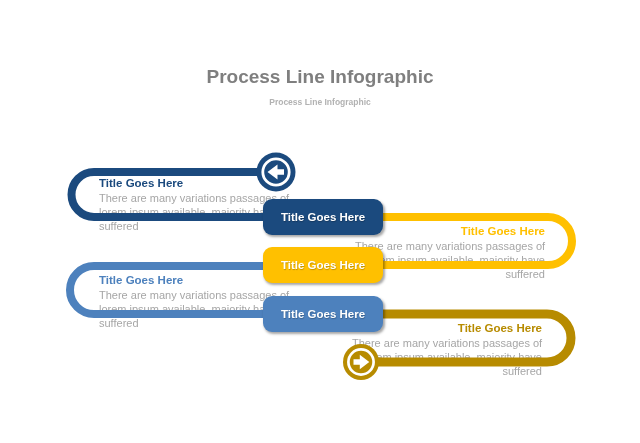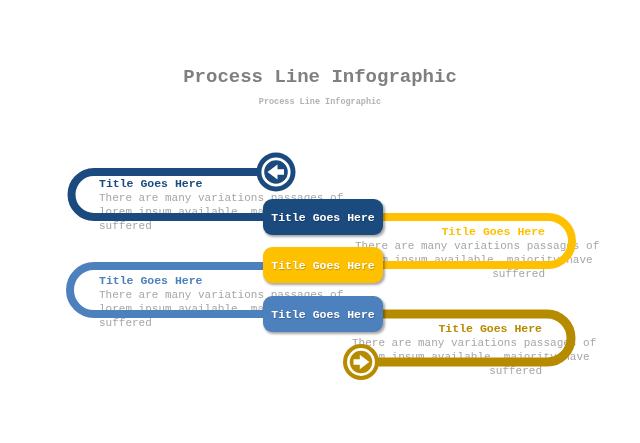--- a/index.html
+++ b/index.html
@@ -1,19 +1,19 @@
 <!DOCTYPE html>
 <html><head>
 <meta charset="utf-8">
 <style>
   * { margin:0; padding:0; box-sizing:border-box; }
   html,body { background:#ffffff; }
   .slide {
     position:relative; width:640px; height:403px; background:#ffffff;
-    font-family:Liberation Mono, monospace; overflow:hidden;
+    font-family:Liberation Sans, sans-serif; overflow:hidden;
   }
   .slide-title {
     position:absolute; top:66px; left:0; width:640px;
     text-align:center; font-size:19px; font-weight:bold; color:#7f7f7f;
   }
   .slide-subtitle {
     position:absolute; top:97px; left:0; width:640px;
     text-align:center; font-size:8.5px; font-weight:bold; color:#b2b2b2;
   }
   .step { position:absolute; z-index:1; width:190px; }

